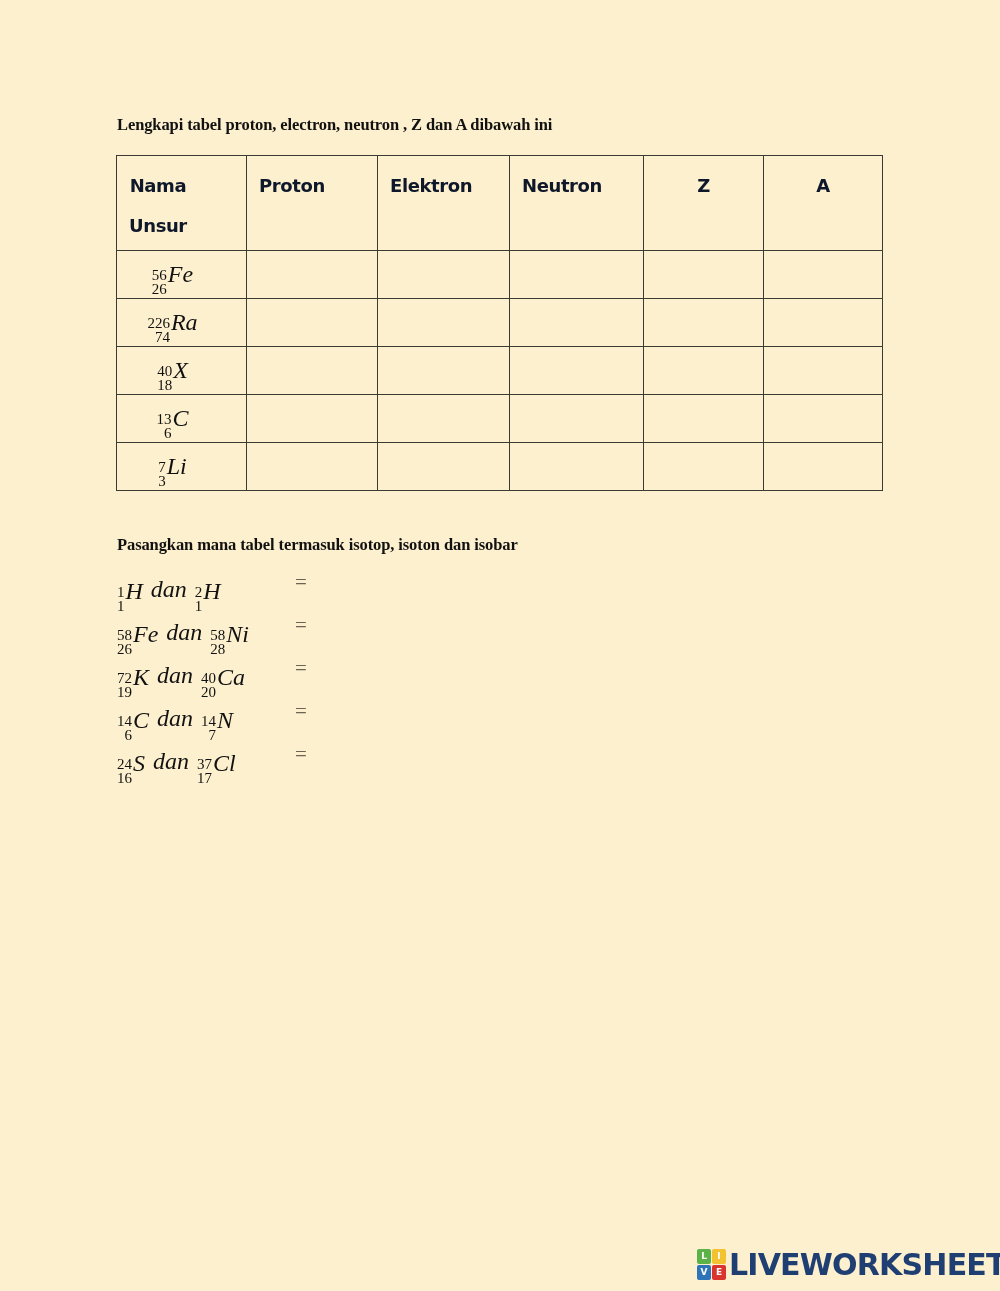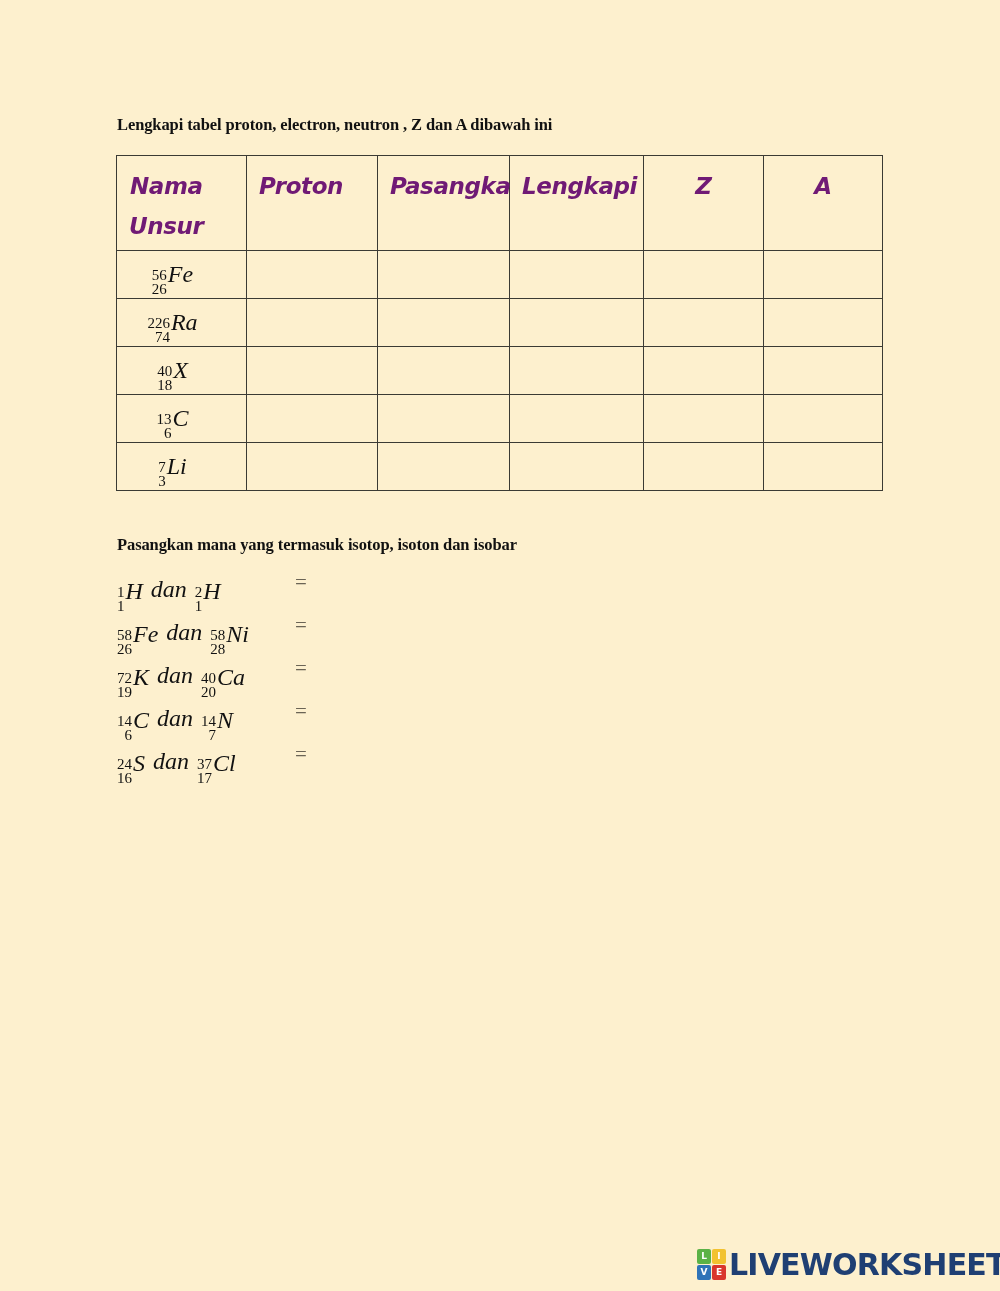--- a/index.html
+++ b/index.html
@@ -58,29 +58,28 @@
   .col-z      { width: 120px; }
   .col-a      { width: 119px; }
 
   .hdr-cell {
     height: 94px;
     position: relative;
   }
   .hdr-text {
     font-family: "DejaVu Sans", sans-serif;
     font-weight: bold;
-    font-size: 23px;
-    color: #701a75;
+    font-size: 18px;
+    color: #0f172a;
     letter-spacing: -0.4px;
     position: absolute;
     left: 12px;
     top: 10px;
     line-height: 40px;
     white-space: pre-line;
-    font-style: italic;
   }
   .hdr-text.center {
     left: 0; right: 0;
     text-align: center;
   }
 
   .body-cell {
     height: 47px;
     position: relative;
   }
@@ -204,24 +203,24 @@
     <thead>
       <tr>
         <th class="hdr-cell">
           <span class="hdr-text">Nama
 Unsur</span>
         </th>
         <th class="hdr-cell">
           <span class="hdr-text">Proton</span>
         </th>
         <th class="hdr-cell">
-          <span class="hdr-text">Pasangkan</span>
-        </th>
-        <th class="hdr-cell">
-          <span class="hdr-text">Lengkapi</span>
+          <span class="hdr-text">Elektron</span>
+        </th>
+        <th class="hdr-cell">
+          <span class="hdr-text">Neutron</span>
         </th>
         <th class="hdr-cell">
           <span class="hdr-text center">Z</span>
         </th>
         <th class="hdr-cell">
           <span class="hdr-text center">A</span>
         </th>
       </tr>
     </thead>
     <tbody id="table-body">
@@ -271,21 +270,21 @@
           </td>
           <td class="body-cell"></td>
           <td class="body-cell"></td>
           <td class="body-cell"></td>
           <td class="body-cell"></td>
           <td class="body-cell"></td>
         </tr>
       </tbody>
   </table>
 
-  <div class="heading" id="heading-pairs">Pasangkan mana yang termasuk isotop, isoton dan isobar</div>
+  <div class="heading" id="heading-pairs">Pasangkan mana tabel termasuk isotop, isoton dan isobar</div>
 
   <div id="pairs-list">
       <div class="pair-row" style="top: 568px;">
         <span class="pair-expr"><span class="iso"><span class="num"><b class="sup">1</b><b class="sub">1</b></span><span class="sym">H</span></span><span class="iso"><span class="dan">dan</span></span><span class="iso"><span class="num"><b class="sup">2</b><b class="sub">1</b></span><span class="sym">H</span></span></span>
         <span class="pair-eq">=</span>
       </div>
       <div class="pair-row" style="top: 611px;">
         <span class="pair-expr"><span class="iso"><span class="num"><b class="sup">58</b><b class="sub">26</b></span><span class="sym">Fe</span></span><span class="iso"><span class="dan">dan</span></span><span class="iso"><span class="num"><b class="sup">58</b><b class="sub">28</b></span><span class="sym">Ni</span></span></span>
         <span class="pair-eq">=</span>
       </div>

